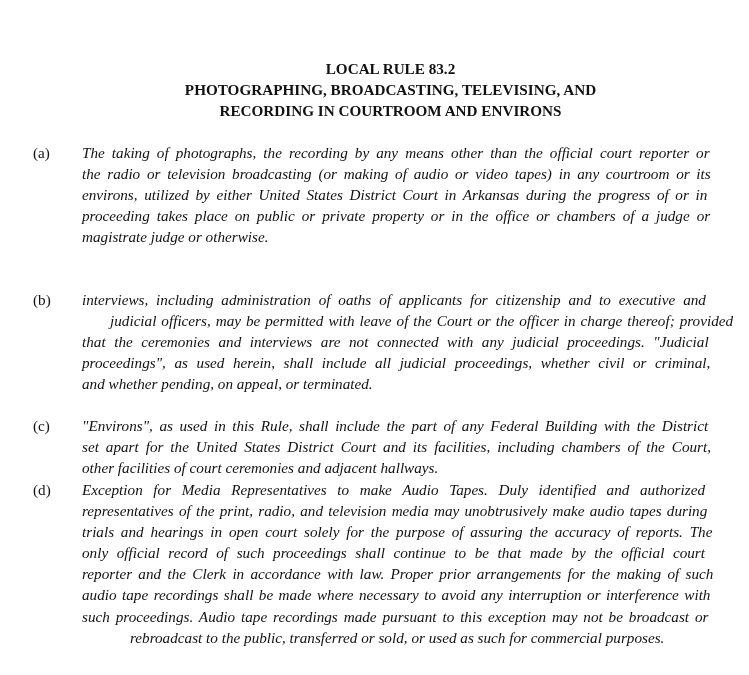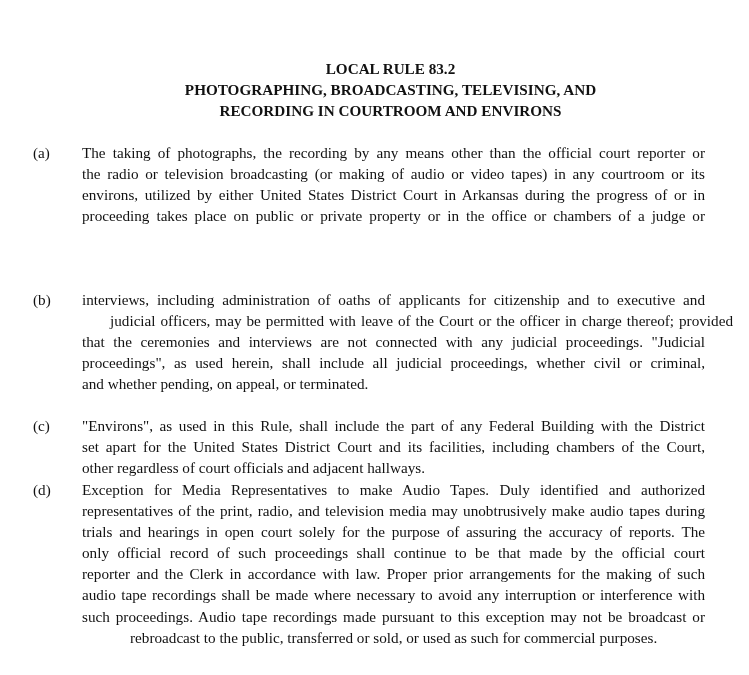--- a/index.html
+++ b/index.html
@@ -17,60 +17,61 @@
     .label {
       position: absolute; left: 33px; top: 0;
       font-size: 15.2px; line-height: 21px;
     }
     .body {
       position: absolute; left: 82px; width: 623px; top: 0;
       font-size: 15.2px; line-height: 21.1px;
     }
     .line {
       display: block; white-space: nowrap; text-align: justify;
-      text-align-last: justify; height: 21.1px;
+      text-align-last: justify; height: 21.1px; font-style: italic;
     }
     .line.last { text-align-last: left; }
   </style>
 </head>
 <body>
 
 <div class="title-block">
   <span class="title-line">LOCAL RULE 83.2</span>
   <span class="title-line">PHOTOGRAPHING, BROADCASTING, TELEVISING, AND</span>
   <span class="title-line">RECORDING IN COURTROOM AND ENVIRONS</span>
 </div>
 
 <div class="section" style="top:142px;">
   <span class="label">(a)</span>
   <div class="body">
     <span class="line" style="display: block; width: auto; word-spacing: 3.25833px;">The taking of photographs, the recording by any means other than the official court reporter or</span>
     <span class="line" style="display: block; width: auto; word-spacing: 2.92871px;">the radio or television broadcasting (or making of audio or video tapes) in any courtroom or its</span>
     <span class="line" style="display: block; width: auto; word-spacing: 2.83958px;">environs, utilized by either United States District Court in Arkansas during the progress of or in</span>
     <span class="line" style="display: block; width: auto; word-spacing: 3.1489px;">proceeding takes place on public or private property or in the office or chambers of a judge or</span>
+    <span class="line last" style="display: block;">magistrate judge or otherwise.</span>
   </div>
 </div>
 
 <div class="section" style="top:289px;">
   <span class="label">(b)</span>
   <div class="body">
     <span class="line" style="display: block; width: auto; word-spacing: 4.08073px;">interviews, including administration of oaths of applicants for citizenship and to executive and</span>
     <span class="line" style="display: block; width: auto; word-spacing: 1.16602px; margin-left: 28px;">judicial officers, may be permitted with leave of the Court or the officer in charge thereof; provided</span>
     <span class="line" style="display: block; width: auto; word-spacing: 4.76302px;">that the ceremonies and interviews are not connected with any judicial proceedings. "Judicial</span>
     <span class="line" style="display: block; width: auto; word-spacing: 4.79688px;">proceedings", as used herein, shall include all judicial proceedings, whether civil or criminal,</span>
     <span class="line last" style="display: block;">and whether pending, on appeal, or terminated.</span>
   </div>
 </div>
 
 <div class="section" style="top:415px;">
   <span class="label">(c)</span>
   <div class="body">
     <span class="line" style="display: block; width: auto; word-spacing: 2.7832px;">"Environs", as used in this Rule, shall include the part of any Federal Building with the District</span>
     <span class="line" style="display: block; width: auto; word-spacing: 3.15104px;">set apart for the United States District Court and its facilities, including chambers of the Court,</span>
-    <span class="line last" style="display: block;">other regardless of court officials and adjacent hallways.</span>
+    <span class="line last" style="display: block;">other facilities of court ceremonies and adjacent hallways.</span>
   </div>
 </div>
 
 <div class="section" style="top:479px;">
   <span class="label">(d)</span>
   <div class="body">
     <span class="line" style="display: block; width: auto; word-spacing: 6.53125px;">Exception for Media Representatives to make Audio Tapes. Duly identified and authorized</span>
     <span class="line" style="display: block; width: auto; word-spacing: 1.43149px;">representatives of the print, radio, and television media may unobtrusively make audio tapes during</span>
     <span class="line" style="display: block; width: auto; word-spacing: 2.97461px;">trials and hearings in open court solely for the purpose of assuring the accuracy of reports. The</span>
     <span class="line" style="display: block; width: auto; word-spacing: 4.76667px;">only official record of such proceedings shall continue to be that made by the official court</span>

